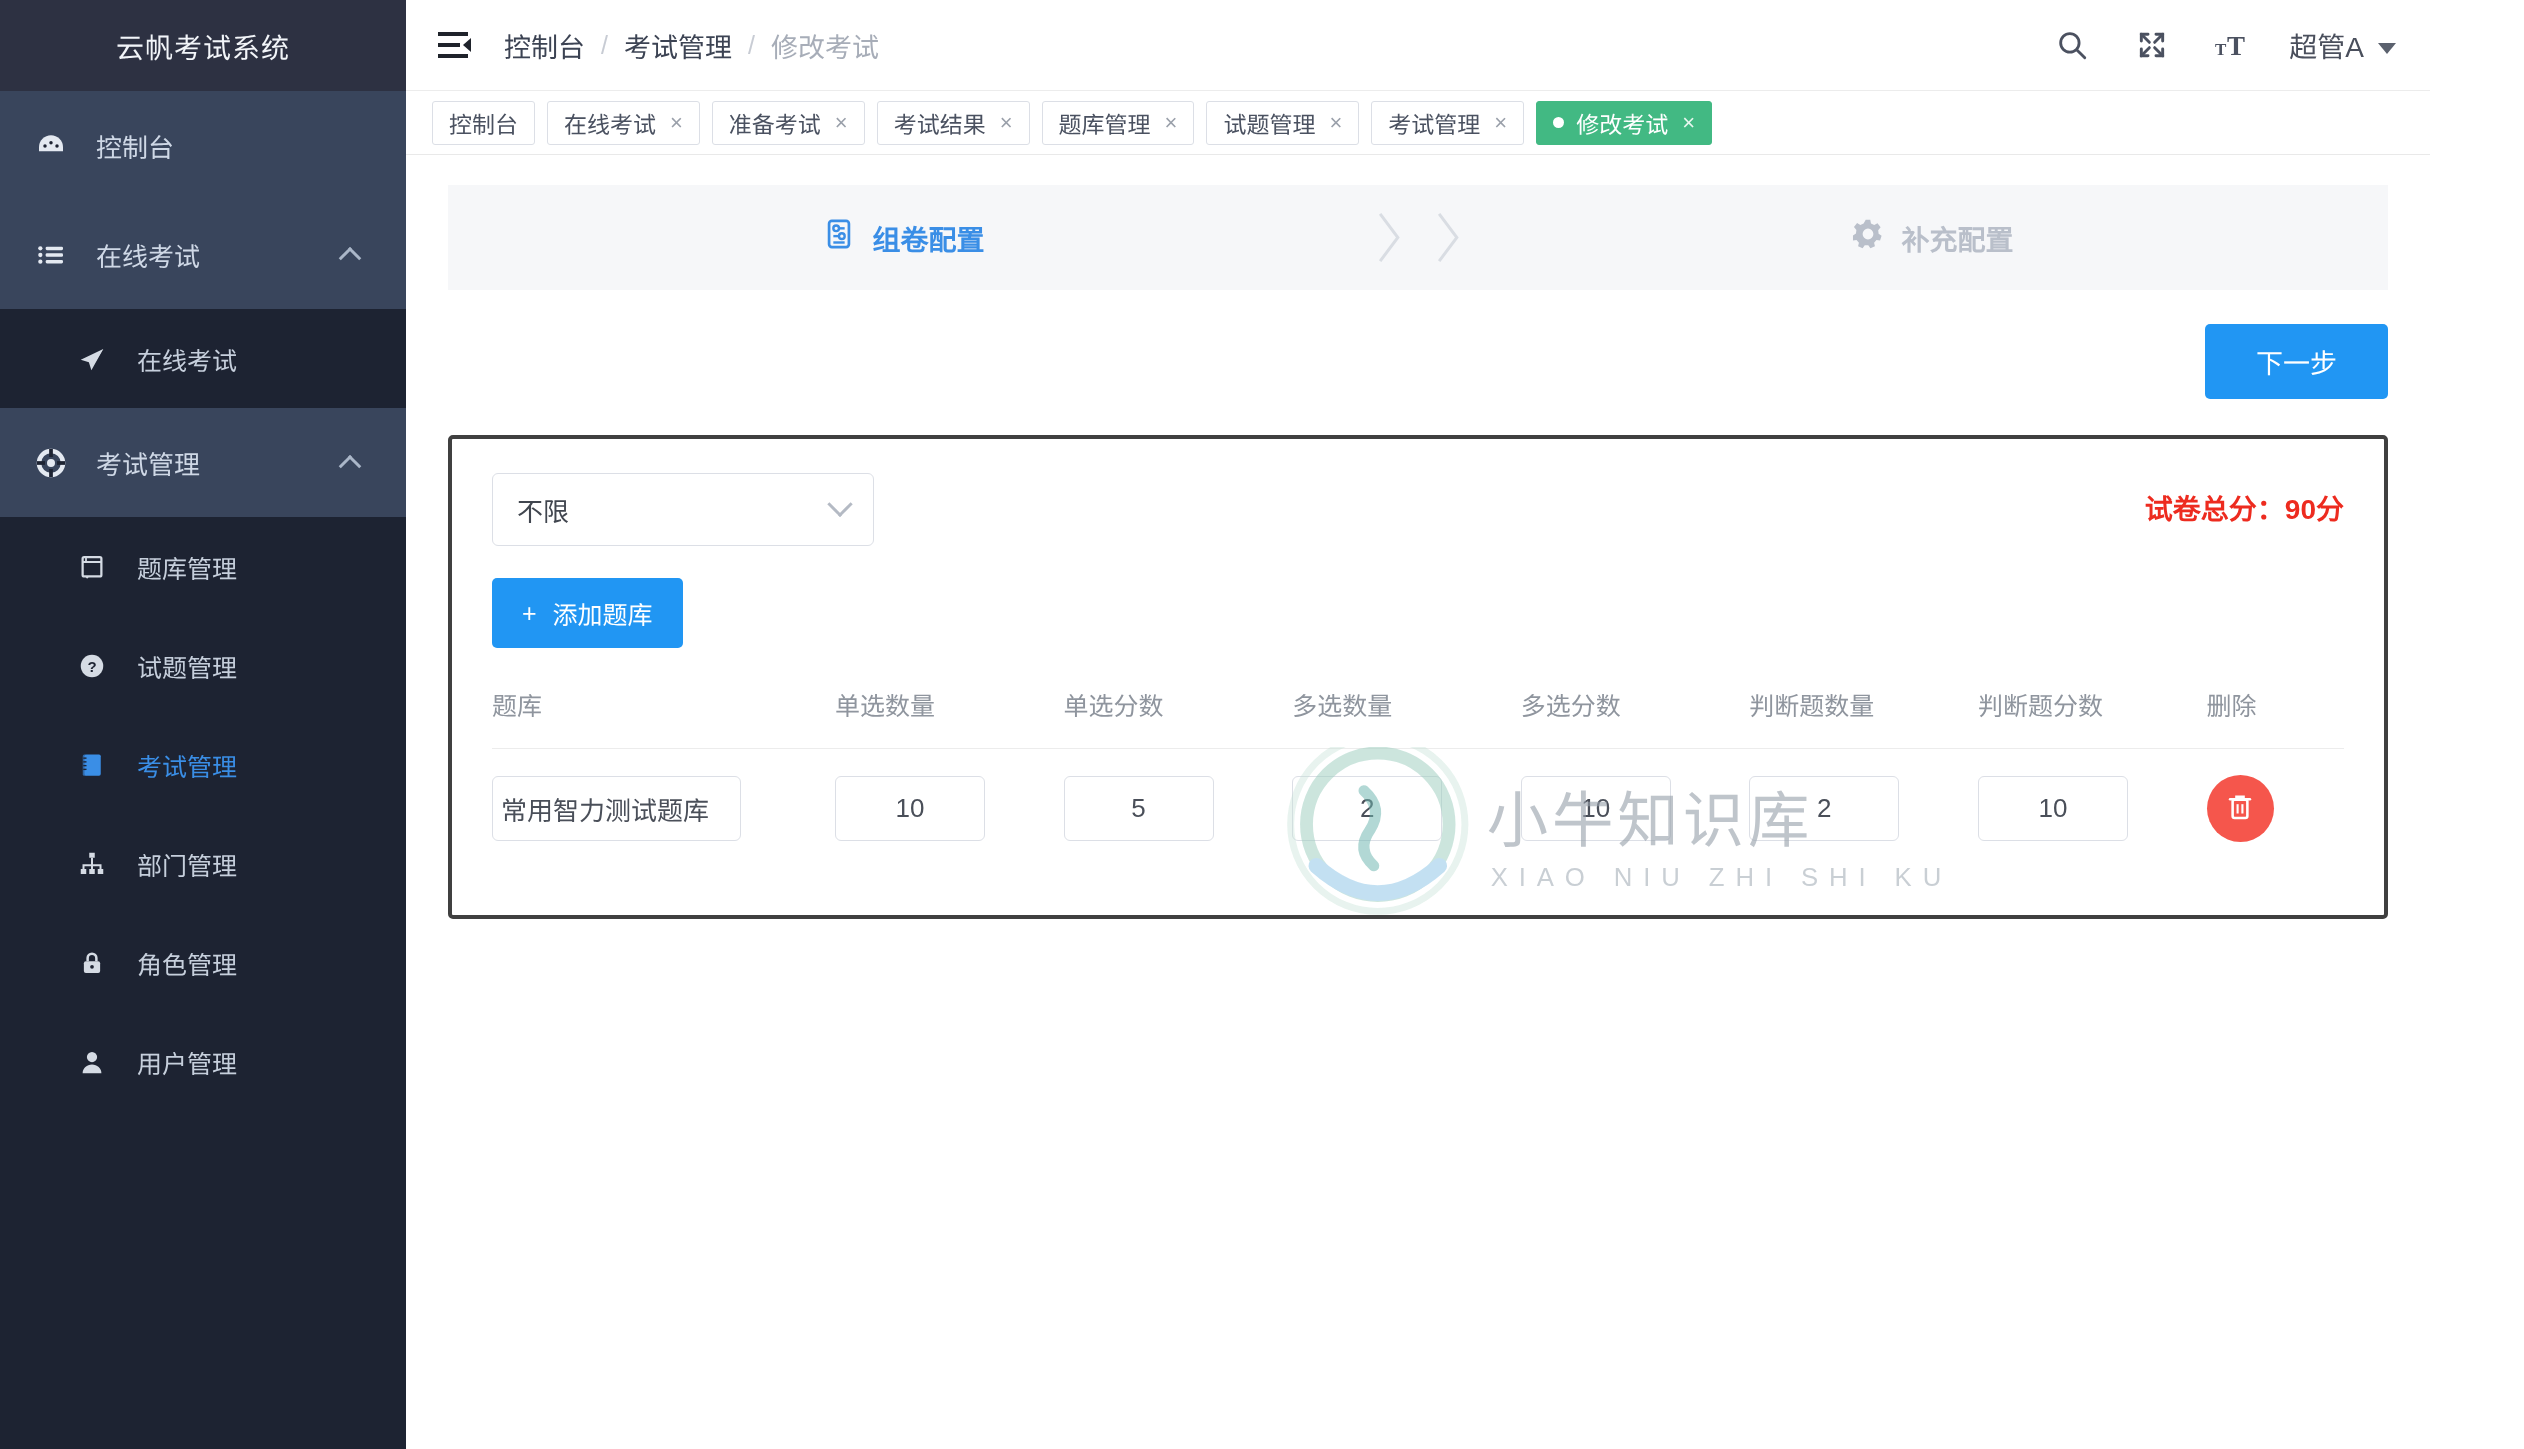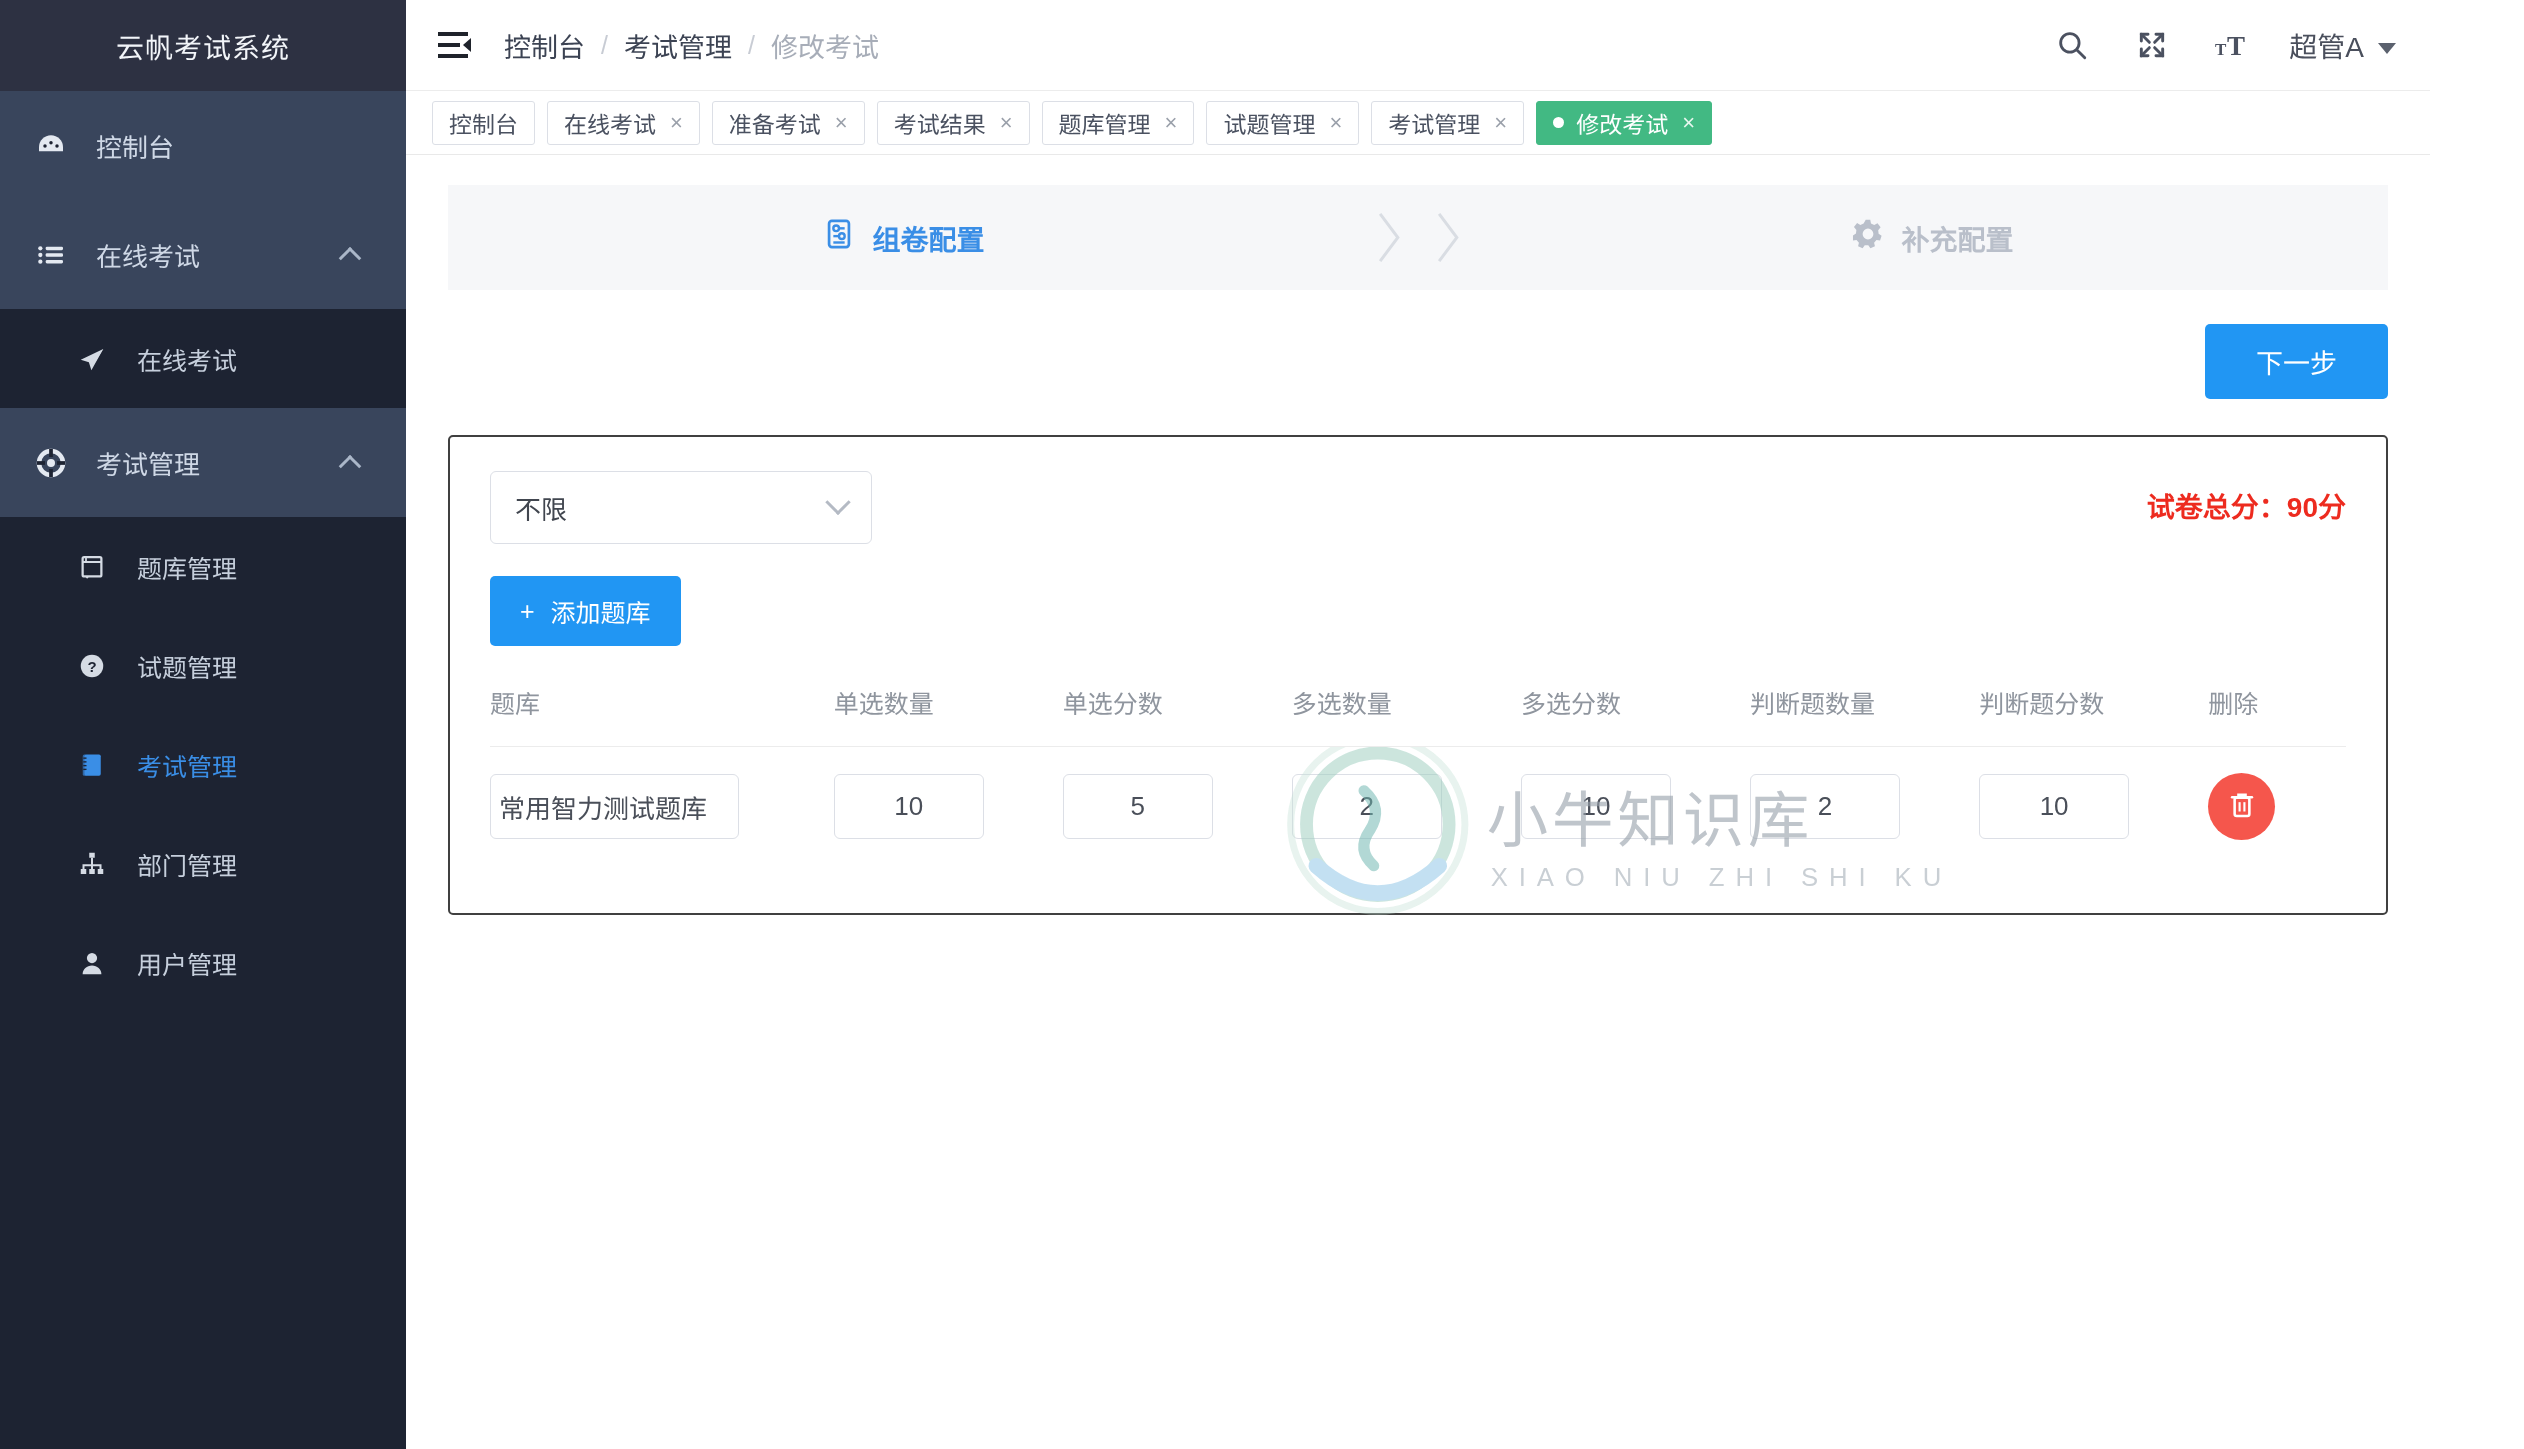--- a/index.html
+++ b/index.html
@@ -107,21 +107,21 @@
 
   .nextwrap { display:flex; justify-content:flex-end; padding: 34px 42px 0 0; }
   .btn-next {
     background:#2196f3; color:#fff; border:none; border-radius:5px;
     font-size: 27px; padding: 18px 51px; cursor:pointer;
     font-family: inherit;
   }
 
   .card {
     margin: 36px 42px 0 42px;
-    border: 2px solid #404040; border-radius: 5px;
+    border: 4px solid #404040; border-radius: 5px;
     background:#fff; padding: 34px 40px 51px 40px;
     position: relative;
   }
   .card-top { display:flex; align-items:flex-start; justify-content:space-between; }
   .select {
     width: 382px; height: 73px; border:1px solid #dcdfe6; border-radius:6px;
     display:flex; align-items:center; padding: 0 24px;
     font-size: 26px; color:#41464f; cursor:pointer; background:#fff;
   }
   .select .chev { margin-left:auto; width:18px;height:18px;border-right:3px solid #b4bac4;border-bottom:3px solid #b4bac4;transform:rotate(45deg) translate(-4px,-4px); }
@@ -254,20 +254,30 @@
           <span class="m-ico">
             <svg width="30" height="30" viewBox="0 0 24 24">
               <rect x="9.8" y="3" width="4.4" height="4" fill="#d5dbe4"></rect>
               <rect x="3" y="16" width="4.4" height="4" fill="#d5dbe4"></rect>
               <rect x="9.8" y="16" width="4.4" height="4" fill="#d5dbe4"></rect>
               <rect x="16.6" y="16" width="4.4" height="4" fill="#d5dbe4"></rect>
               <path d="M12 7v4M5.2 16v-3h13.6v3M12 11v5" fill="none" stroke="#d5dbe4" stroke-width="1.6"></path>
             </svg>
           </span>
           <span>部门管理</span>
+        </div>
+        <div class="menu-item">
+          <span class="m-ico">
+            <svg width="30" height="30" viewBox="0 0 24 24">
+              <rect x="5.5" y="10.5" width="13" height="9.5" rx="1.6" fill="#d5dbe4"></rect>
+              <path d="M8.5 10.5V8a3.5 3.5 0 0 1 7 0v2.5" fill="none" stroke="#d5dbe4" stroke-width="2"></path>
+              <circle cx="12" cy="15" r="1.5" fill="#1d2332"></circle>
+            </svg>
+          </span>
+          <span>角色管理</span>
         </div>
         <div class="menu-item">
           <span class="m-ico">
             <svg width="30" height="30" viewBox="0 0 24 24">
               <circle cx="12" cy="8" r="4.1" fill="#d5dbe4"></circle>
               <path d="M4.5 21c0-4.2 3.4-7 7.5-7s7.5 2.8 7.5 7z" fill="#d5dbe4"></path>
             </svg>
           </span>
           <span>用户管理</span>
         </div>

